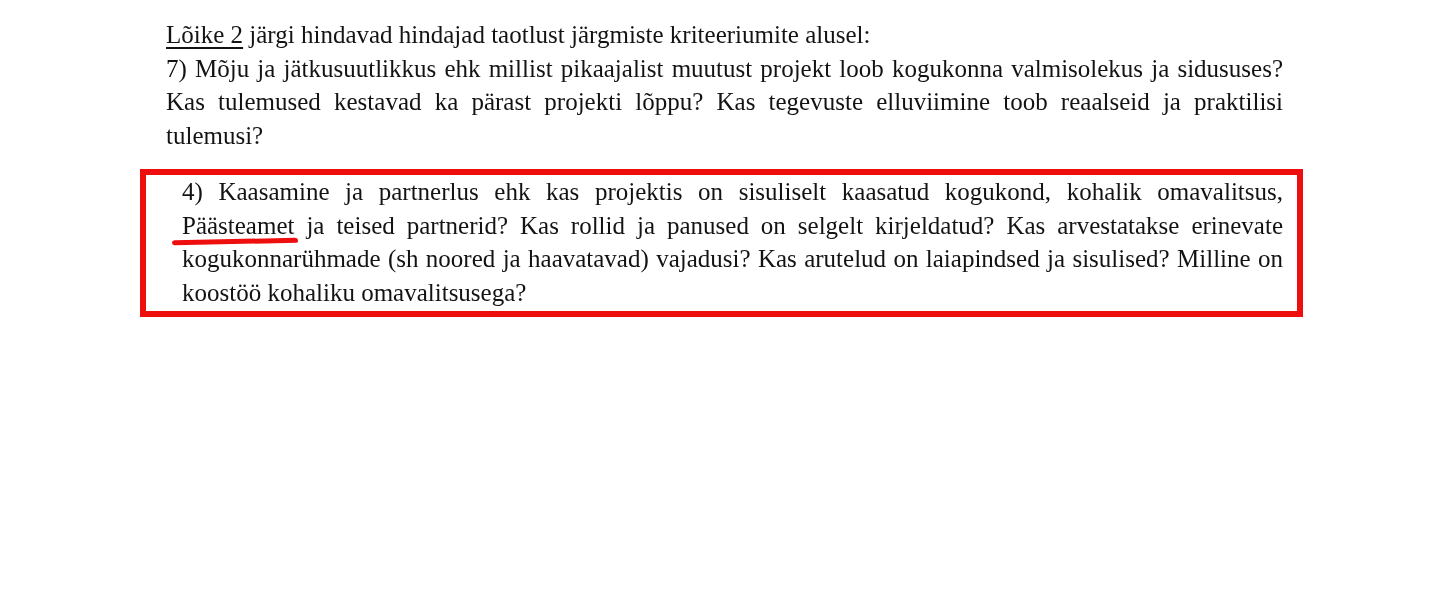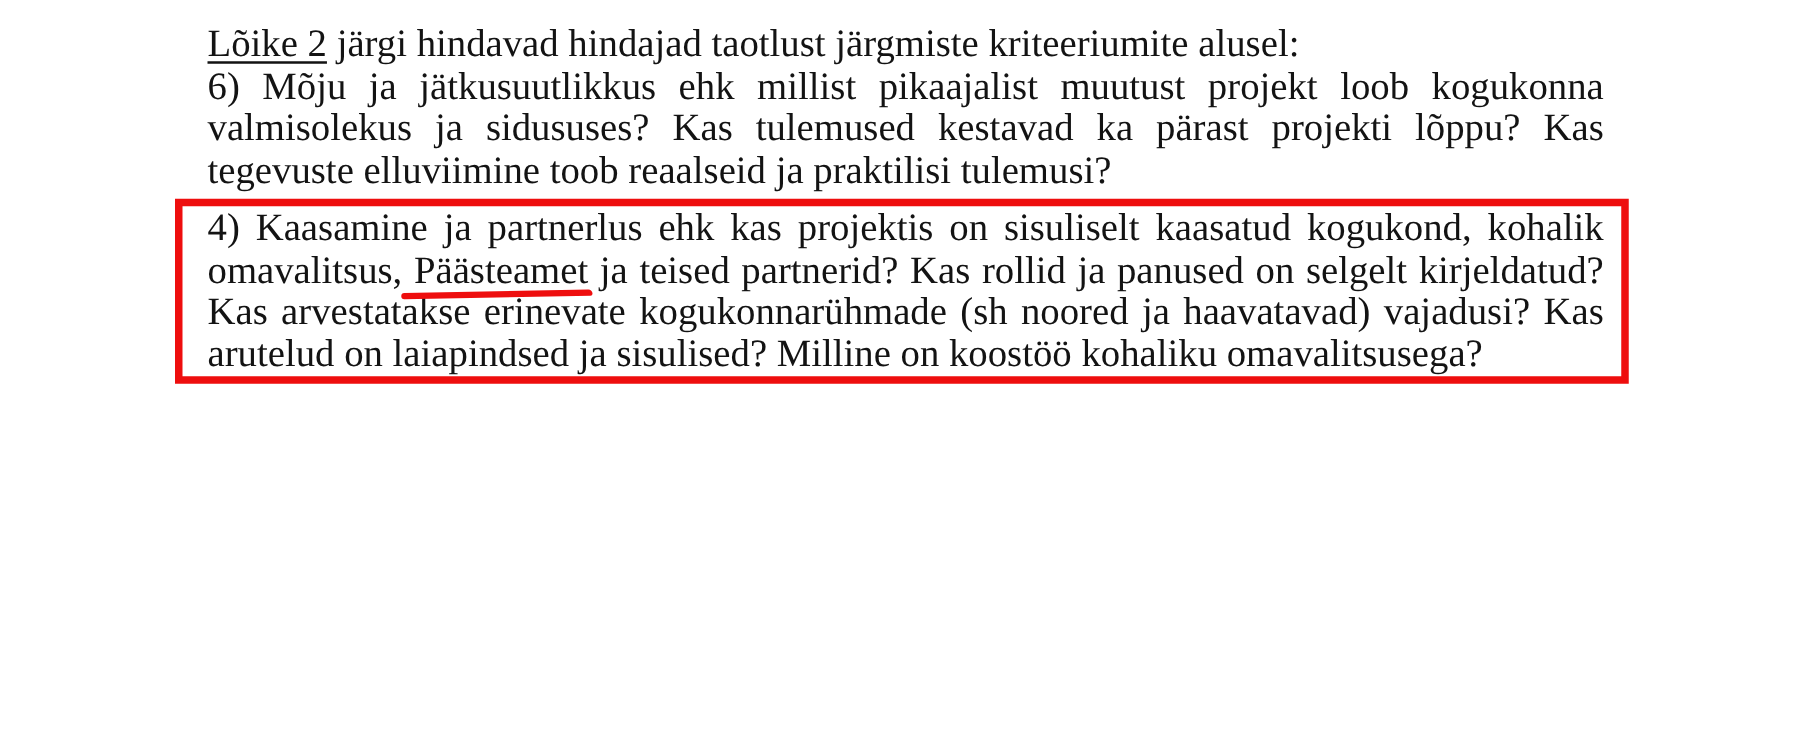--- a/index.html
+++ b/index.html
@@ -9,33 +9,33 @@
   html,body{
     margin:0;padding:0;background:#ffffff;
   }
   body{
     width:1449px;height:594px;position:relative;overflow:hidden;
     font-family:"Liberation Serif","DejaVu Serif",serif;
     color:var(--ink);
   }
   .doc{
     position:absolute;left:166px;top:18px;width:1117px;
-    font-size:31px;line-height:33.5px;
+    font-size:25px;line-height:33.5px;
     text-align:justify;
   }
   .doc p{margin:0;padding:0;}
   .ref-underline{
     text-decoration:underline;
     text-underline-offset:4px;
     text-decoration-thickness:2px;
   }
   .red-box{
     border:6px solid var(--annotation-red);
-    margin:7px -20px -5px -26px;
-    padding:0 14px 2px 20px;
+    margin:17px -20px -5px -26px;
+    padding:0 14px 2px 36px;
   }
   .red-box p{text-align:justify;}
   .marker{
     position:relative;
     white-space:nowrap;
   }
   .marker::after{
     content:"";
     position:absolute;
     left:-10px;right:-4px;bottom:-5px;
@@ -46,21 +46,21 @@
   }
 </style>
 </head>
 <body>
 
 <div class="doc">
 
   <p><span class="ref-underline">Lõike 2</span><span> järgi hindavad hindajad taotlust järgmiste kriteeriumite alusel:</span></p>
 
 
-  <p>6) Mõju ja jätkusuutlikkus ehk millist pikaajalist muutust projekt loob kogukonna valmisolekus ja sidususes? Kas tulemused kestavad ka pärast projekti lõppu? Kas tegevuste elluviimine toob reaalseid ja praktilisi tulemusi?</p>
+  <p>7) Mõju ja jätkusuutlikkus ehk millist pikaajalist muutust projekt loob kogukonna valmisolekus ja sidususes? Kas tulemused kestavad ka pärast projekti lõppu? Kas tegevuste elluviimine toob reaalseid ja praktilisi tulemusi?</p>
 
 
   <div class="red-box">
     <p><span>4) Kaasamine ja partnerlus ehk kas projektis on sisuliselt kaasatud kogukond, kohalik omavalitsus, </span><span class="marker">Päästeamet</span><span> ja teised partnerid? Kas rollid ja panused on selgelt kirjeldatud? Kas arvestatakse erinevate kogukonnarühmade (sh noored ja haavatavad) vajadusi? Kas arutelud on laiapindsed ja sisulised? Milline on koostöö kohaliku omavalitsusega?</span></p>
   </div>
 
 
 </div>
 
 </body></html>

